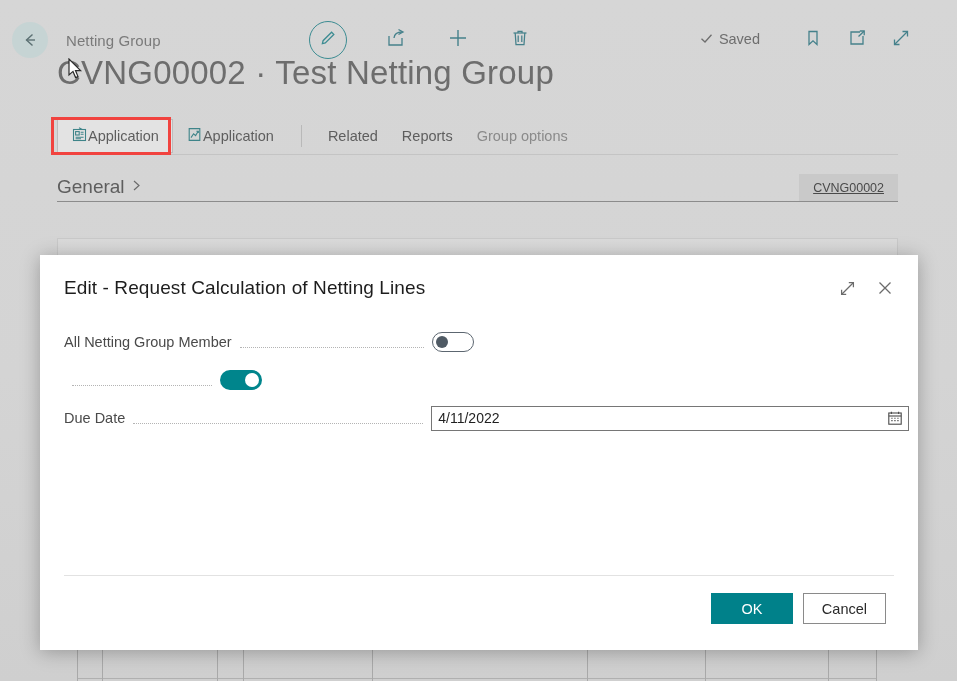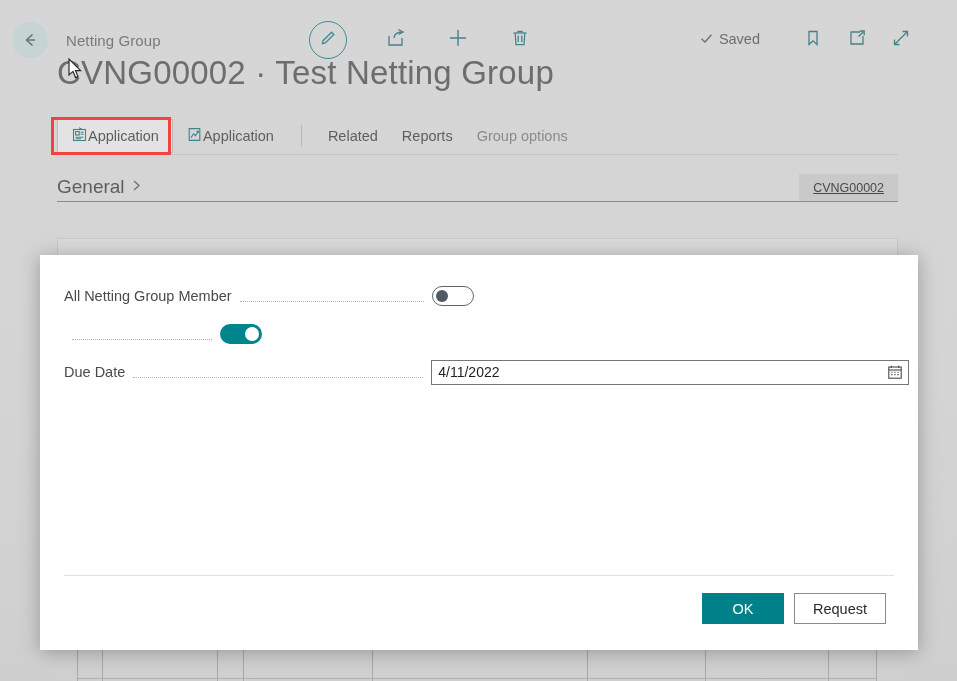--- a/index.html
+++ b/index.html
@@ -536,20 +536,41 @@
     <div class="vline" style="left:295px"></div>
     <div class="vline" style="left:510px"></div>
     <div class="vline" style="left:628px"></div>
     <div class="vline" style="left:751px"></div>
     <div class="vline" style="left:799px"></div>
   </div>
 </div>
 
 <div class="dialog">
 
+  <div class="dialog-header">
+    <div class="dialog-title">Edit - Request Calculation of Netting Lines</div>
+    <div class="dialog-header-icons">
+      <div class="dlg-icon">
+        <span>
+          <svg width="17" height="17" viewBox="0 0 17 17" fill="none" stroke="#6b6b6b" stroke-width="1.25">
+            <path d="M3 14 L14 3"></path>
+            <path d="M9.8 2.6 H14.4 V7.2"></path>
+            <path d="M7.2 14.4 H2.6 V9.8"></path>
+          </svg>
+        </span>
+      </div>
+      <div class="dlg-icon">
+        <span>
+          <svg width="18" height="18" viewBox="0 0 18 18" fill="none" stroke="#6b6b6b" stroke-width="1.3">
+            <path d="M3.5 3.5 L14.5 14.5 M14.5 3.5 L3.5 14.5"></path>
+          </svg>
+        </span>
+      </div>
+    </div>
+  </div>
 
   <div class="dialog-body">
 
     <div class="field-row">
       <span class="field-label">All Netting Group Member</span>
       <span class="dots d1"></span>
       <span class="toggle off">
         <span class="knob"></span>
       </span>
     </div>
@@ -575,15 +596,15 @@
           </svg>
         </span>
       </span>
     </div>
   </div>
 
   <div class="dialog-footer-sep"></div>
 
   <div class="dialog-footer">
     <button class="btn btn-primary">OK</button>
-    <button class="btn btn-secondary">Request</button>
+    <button class="btn btn-secondary">Cancel</button>
   </div>
 </div>
 
 </body></html>

